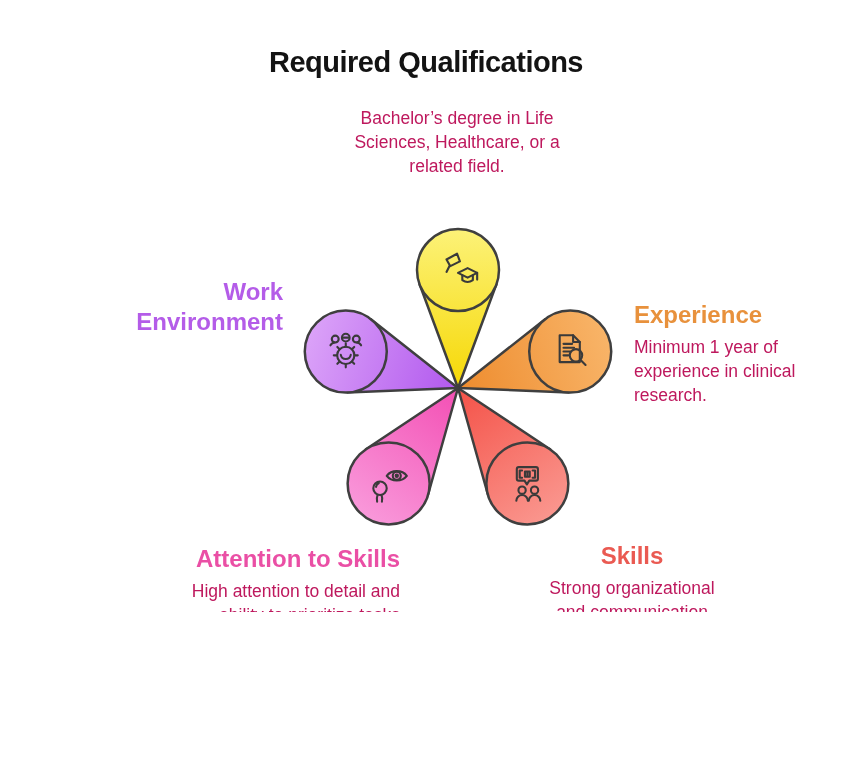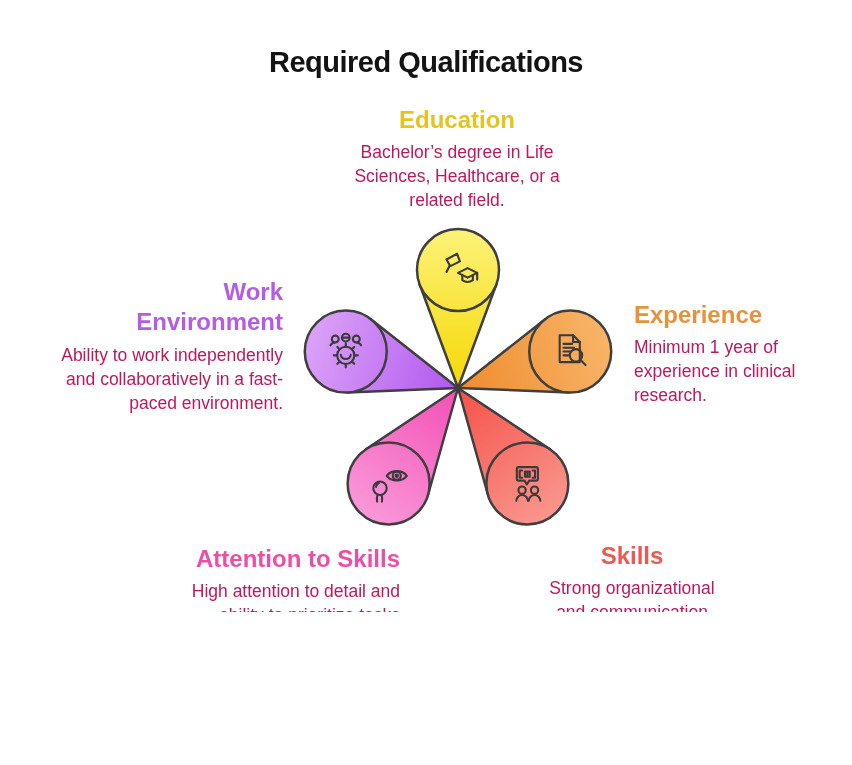--- a/index.html
+++ b/index.html
@@ -133,42 +133,40 @@
         </g>
         <g>
           <path d="M 458 388 L 347.4 392.5 L 371.2 319.4 Z" fill="url(#grad-4)" stroke="#3f3f3f" stroke-width="2.5" stroke-linejoin="round"></path>
           <circle cx="345.77533107717187" cy="351.5359946637562" r="41" fill="url(#grad-4)" stroke="#3f3f3f" stroke-width="2.5"></circle>
           <use href="#sym-work_environment" x="322.77533107717187" y="328.5359946637562" width="46" height="46"></use>
         </g>
       </g>
   </svg>
 
   <div class="sec sec-education">
-    <div class="sec-heading" style="color: rgb(229, 196, 29);">Education</div>
     <div class="sec-body">Bachelor’s degree in Life<br>Sciences, Healthcare, or a<br>related field.</div>
   </div>
 
   <div class="sec sec-experience">
     <div class="sec-heading" style="color: rgb(232, 145, 60);">Experience</div>
     <div class="sec-body">Minimum 1 year of<br>experience in clinical<br>research.</div>
   </div>
 
   <div class="sec sec-skills">
     <div class="sec-heading" style="color: rgb(234, 90, 82);">Skills</div>
     <div class="sec-body">Strong organizational<br>and communication<br>skills.</div>
   </div>
 
   <div class="sec sec-attention_to_detail">
     <div class="sec-heading" style="color: rgb(234, 79, 165);">Attention to Skills</div>
     <div class="sec-body">High attention to detail and<br>ability to prioritize tasks<br>effectively.</div>
   </div>
 
   <div class="sec sec-work_environment">
     <div class="sec-heading two-line" style="color: rgb(180, 92, 232);">Work<br>Environment</div>
-    <div class="sec-body">Ability to work independently<br>and collaboratively in a fast-<br>paced environment.</div>
   </div>
 
   <div class="logo">
     <span class="logo-txt">bi</span>
     <span class="logo-globe-wrap">
       <svg width="30" height="30" viewBox="0 0 32 32">
         <g fill="none" stroke="#161616" stroke-width="2" stroke-linecap="round">
           <circle cx="16" cy="17" r="13"></circle>
           <ellipse cx="16" cy="17" rx="5.5" ry="13"></ellipse>
           <ellipse cx="16" cy="17" rx="10.5" ry="13"></ellipse>

